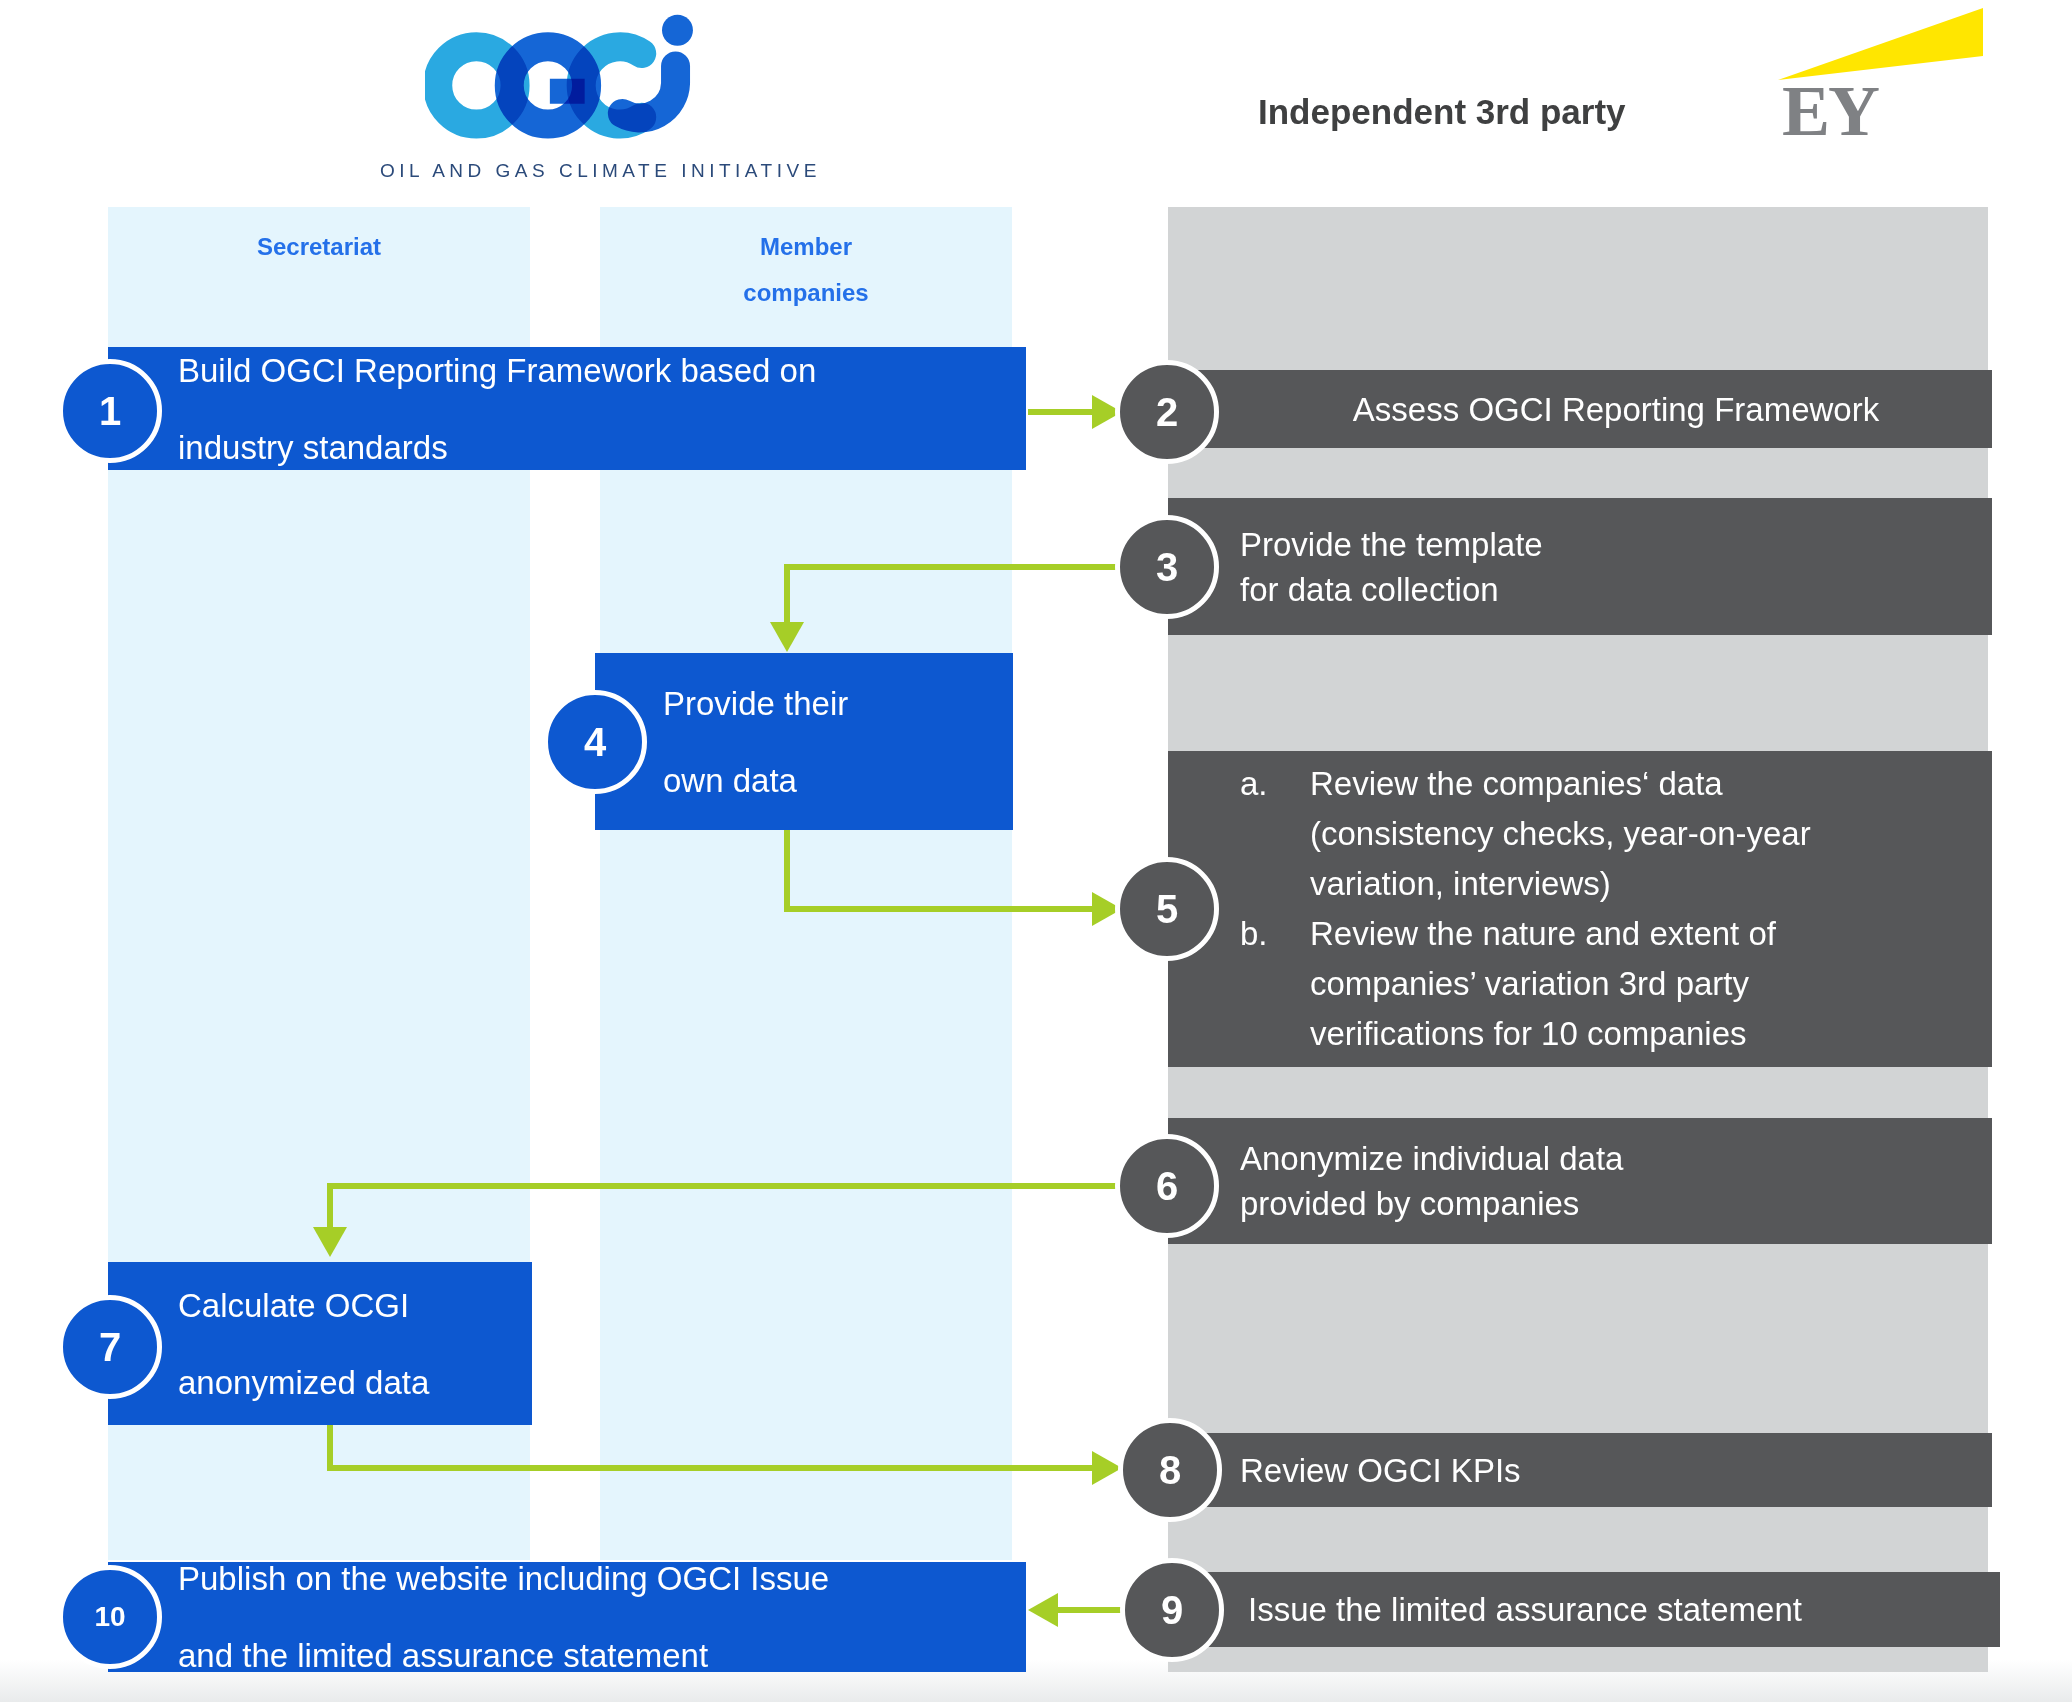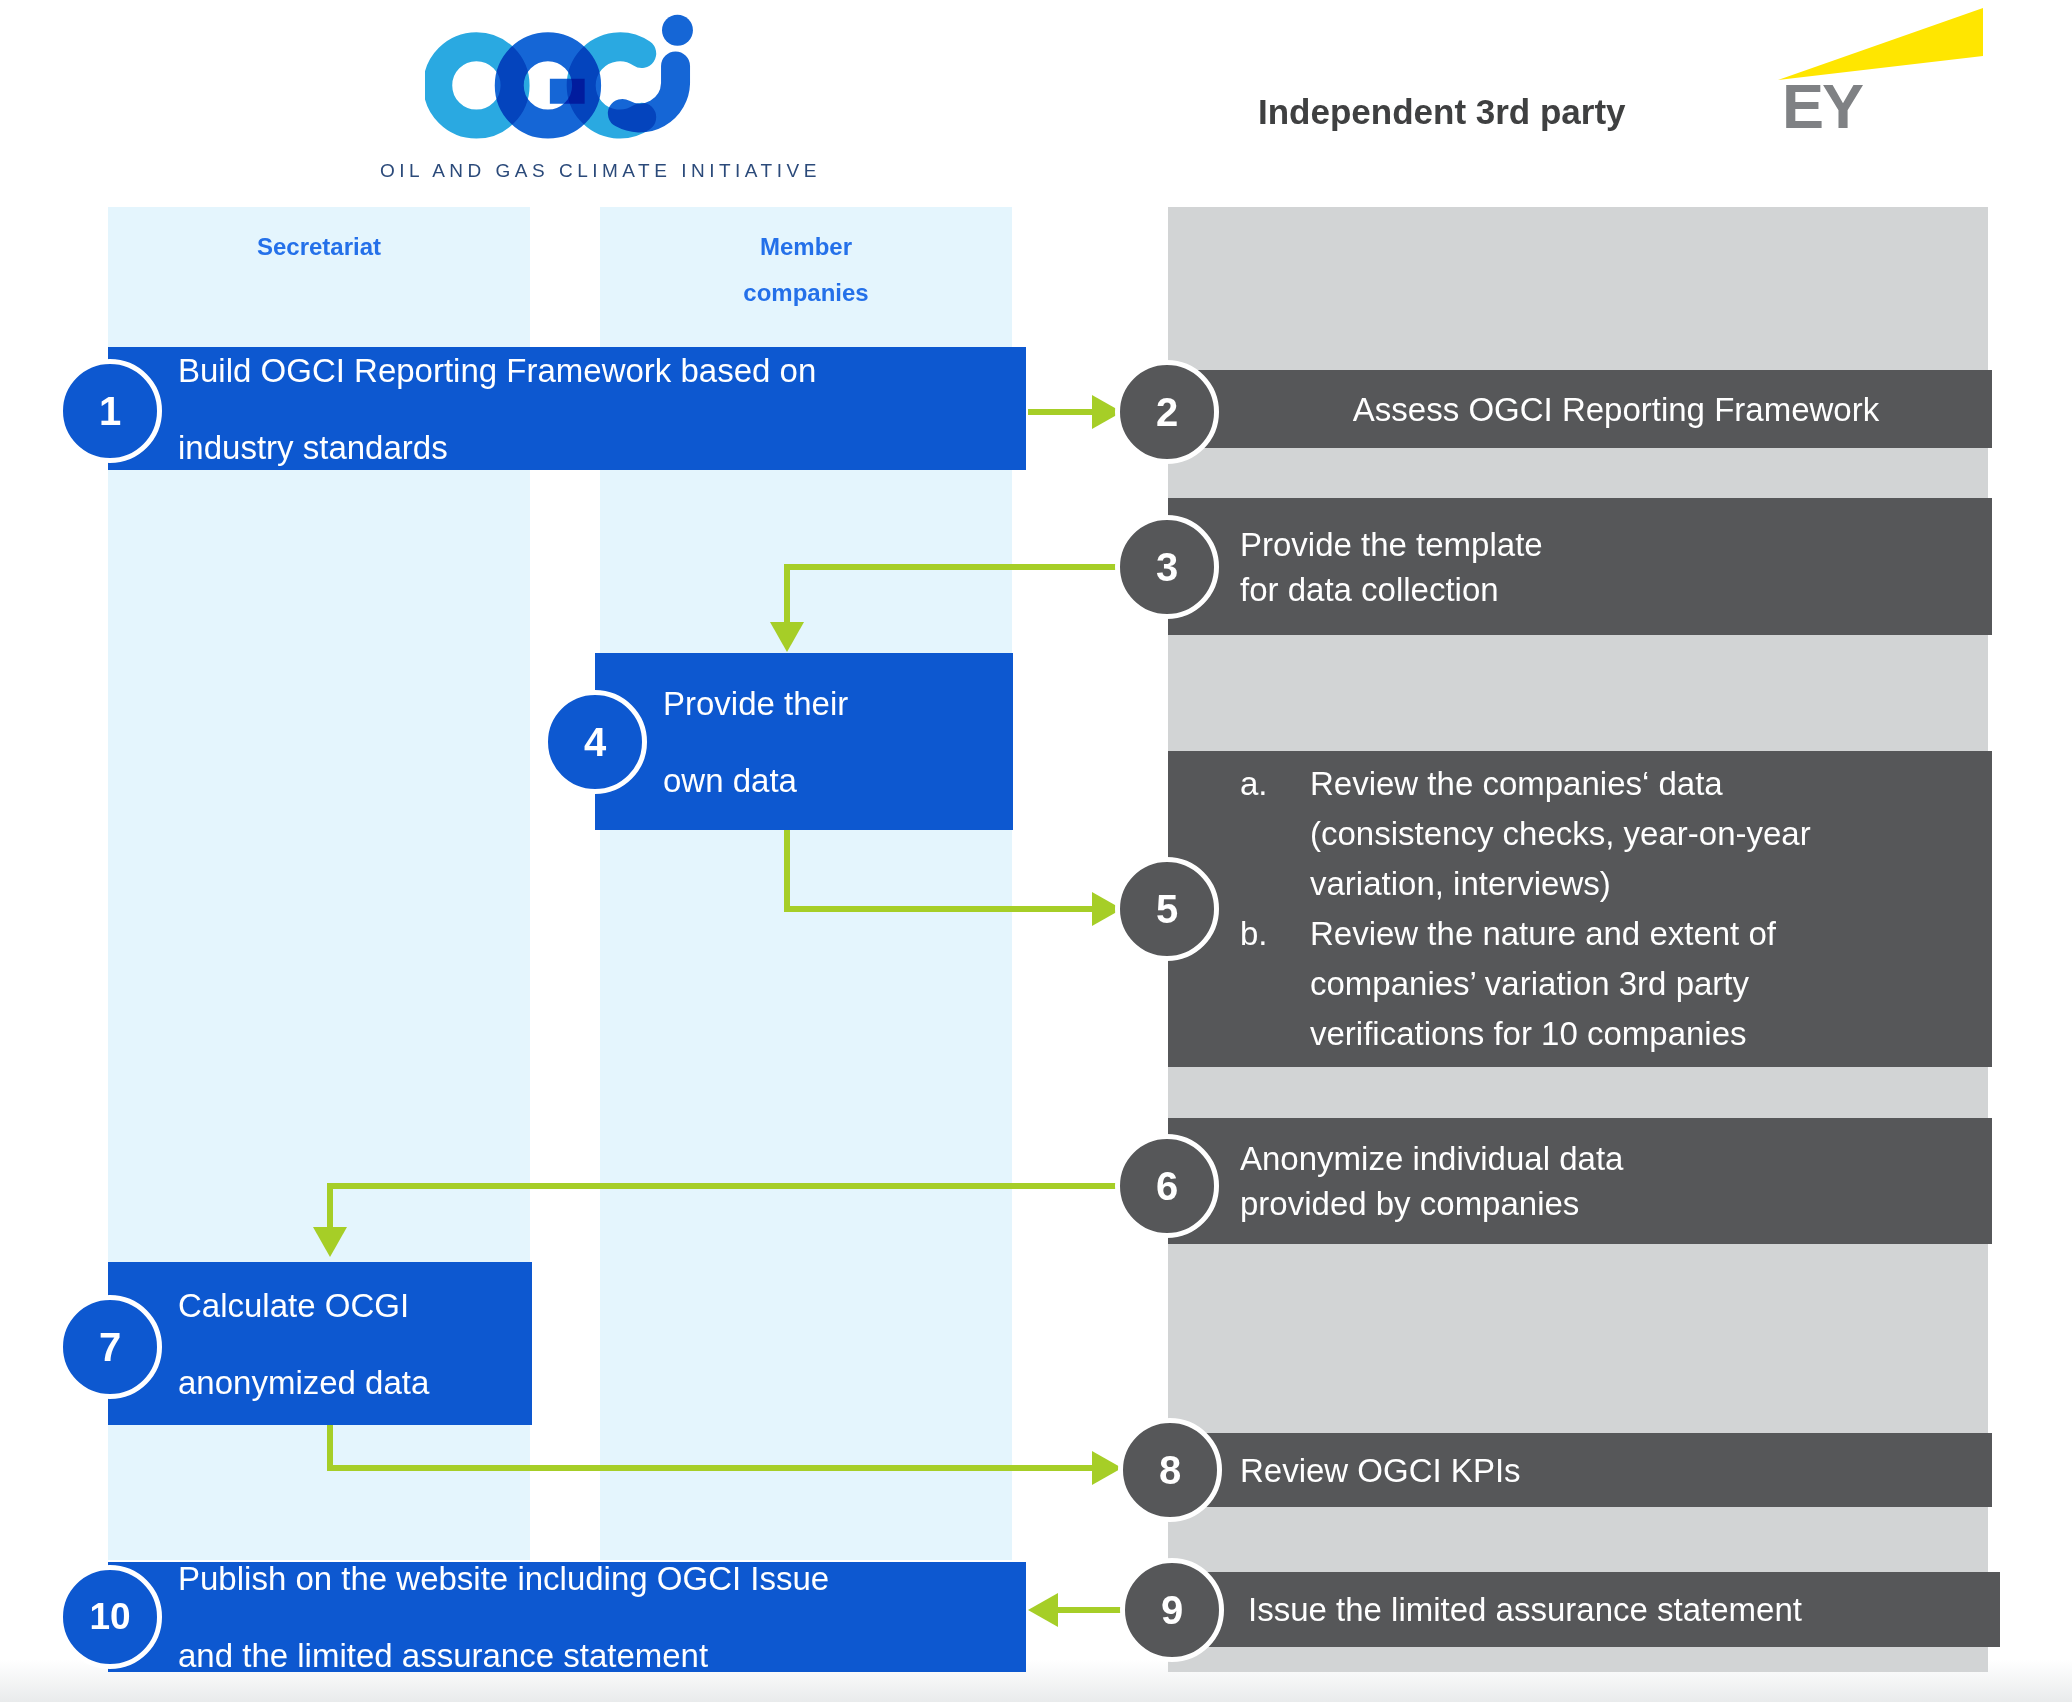--- a/index.html
+++ b/index.html
@@ -29,38 +29,38 @@
   .list-lines{flex:1;}
   .box .list-line{white-space:nowrap;line-height:50px;}
 
   
   .circle{position:absolute;width:94px;height:94px;border-radius:50%;
           border:5px solid #ffffff;box-sizing:content-box;display:flex;
           align-items:center;justify-content:center;color:#ffffff;
           font-weight:bold;font-size:40px;z-index:4;}
   .circle.blue{background:#0d58d0;}
   .circle.dark{background:#565759;}
-  .circle.small-num{font-size:37px;}
+  .circle.small-num{font-size:28px;}
 
   
   .seg{position:absolute;background:#a6ce27;z-index:3;}
   .head{position:absolute;width:0;height:0;z-index:3;}
   .head.right{border-left:30px solid #a6ce27;border-top:17px solid transparent;border-bottom:17px solid transparent;}
   .head.left{border-right:30px solid #a6ce27;border-top:17px solid transparent;border-bottom:17px solid transparent;}
   .head.down{border-top:30px solid #a6ce27;border-left:17px solid transparent;border-right:17px solid transparent;}
 
   
   .ogci-logo{position:absolute;left:425px;top:10px;}
   .ogci-wordmark{position:absolute;left:380px;top:160px;width:390px;text-align:center;
                  color:#2b4a7a;font-size:19px;letter-spacing:4.5px;white-space:nowrap;}
   .third-party{position:absolute;left:1258px;top:92px;color:#3f4041;
                font-weight:bold;font-size:35px;}
   .ey-beam{position:absolute;left:1778px;top:8px;}
   .ey-text{position:absolute;left:1782px;top:70px;color:#7f8184;font-weight:bold;
-           font-size:63px;letter-spacing:-2px;}
+           font-size:72px;letter-spacing:-2px;font-family:Liberation Serif, serif;}
 </style>
 </head>
 <body>
 
 <div class="canvas">
 
   <div class="bottom-band"></div>
 
   <svg class="ogci-logo" width="300" height="145" viewBox="0 0 300 150">
     <circle cx="48" cy="78" r="40" fill="none" stroke="#2aa9e1" stroke-width="30" style="mix-blend-mode:multiply"></circle>

